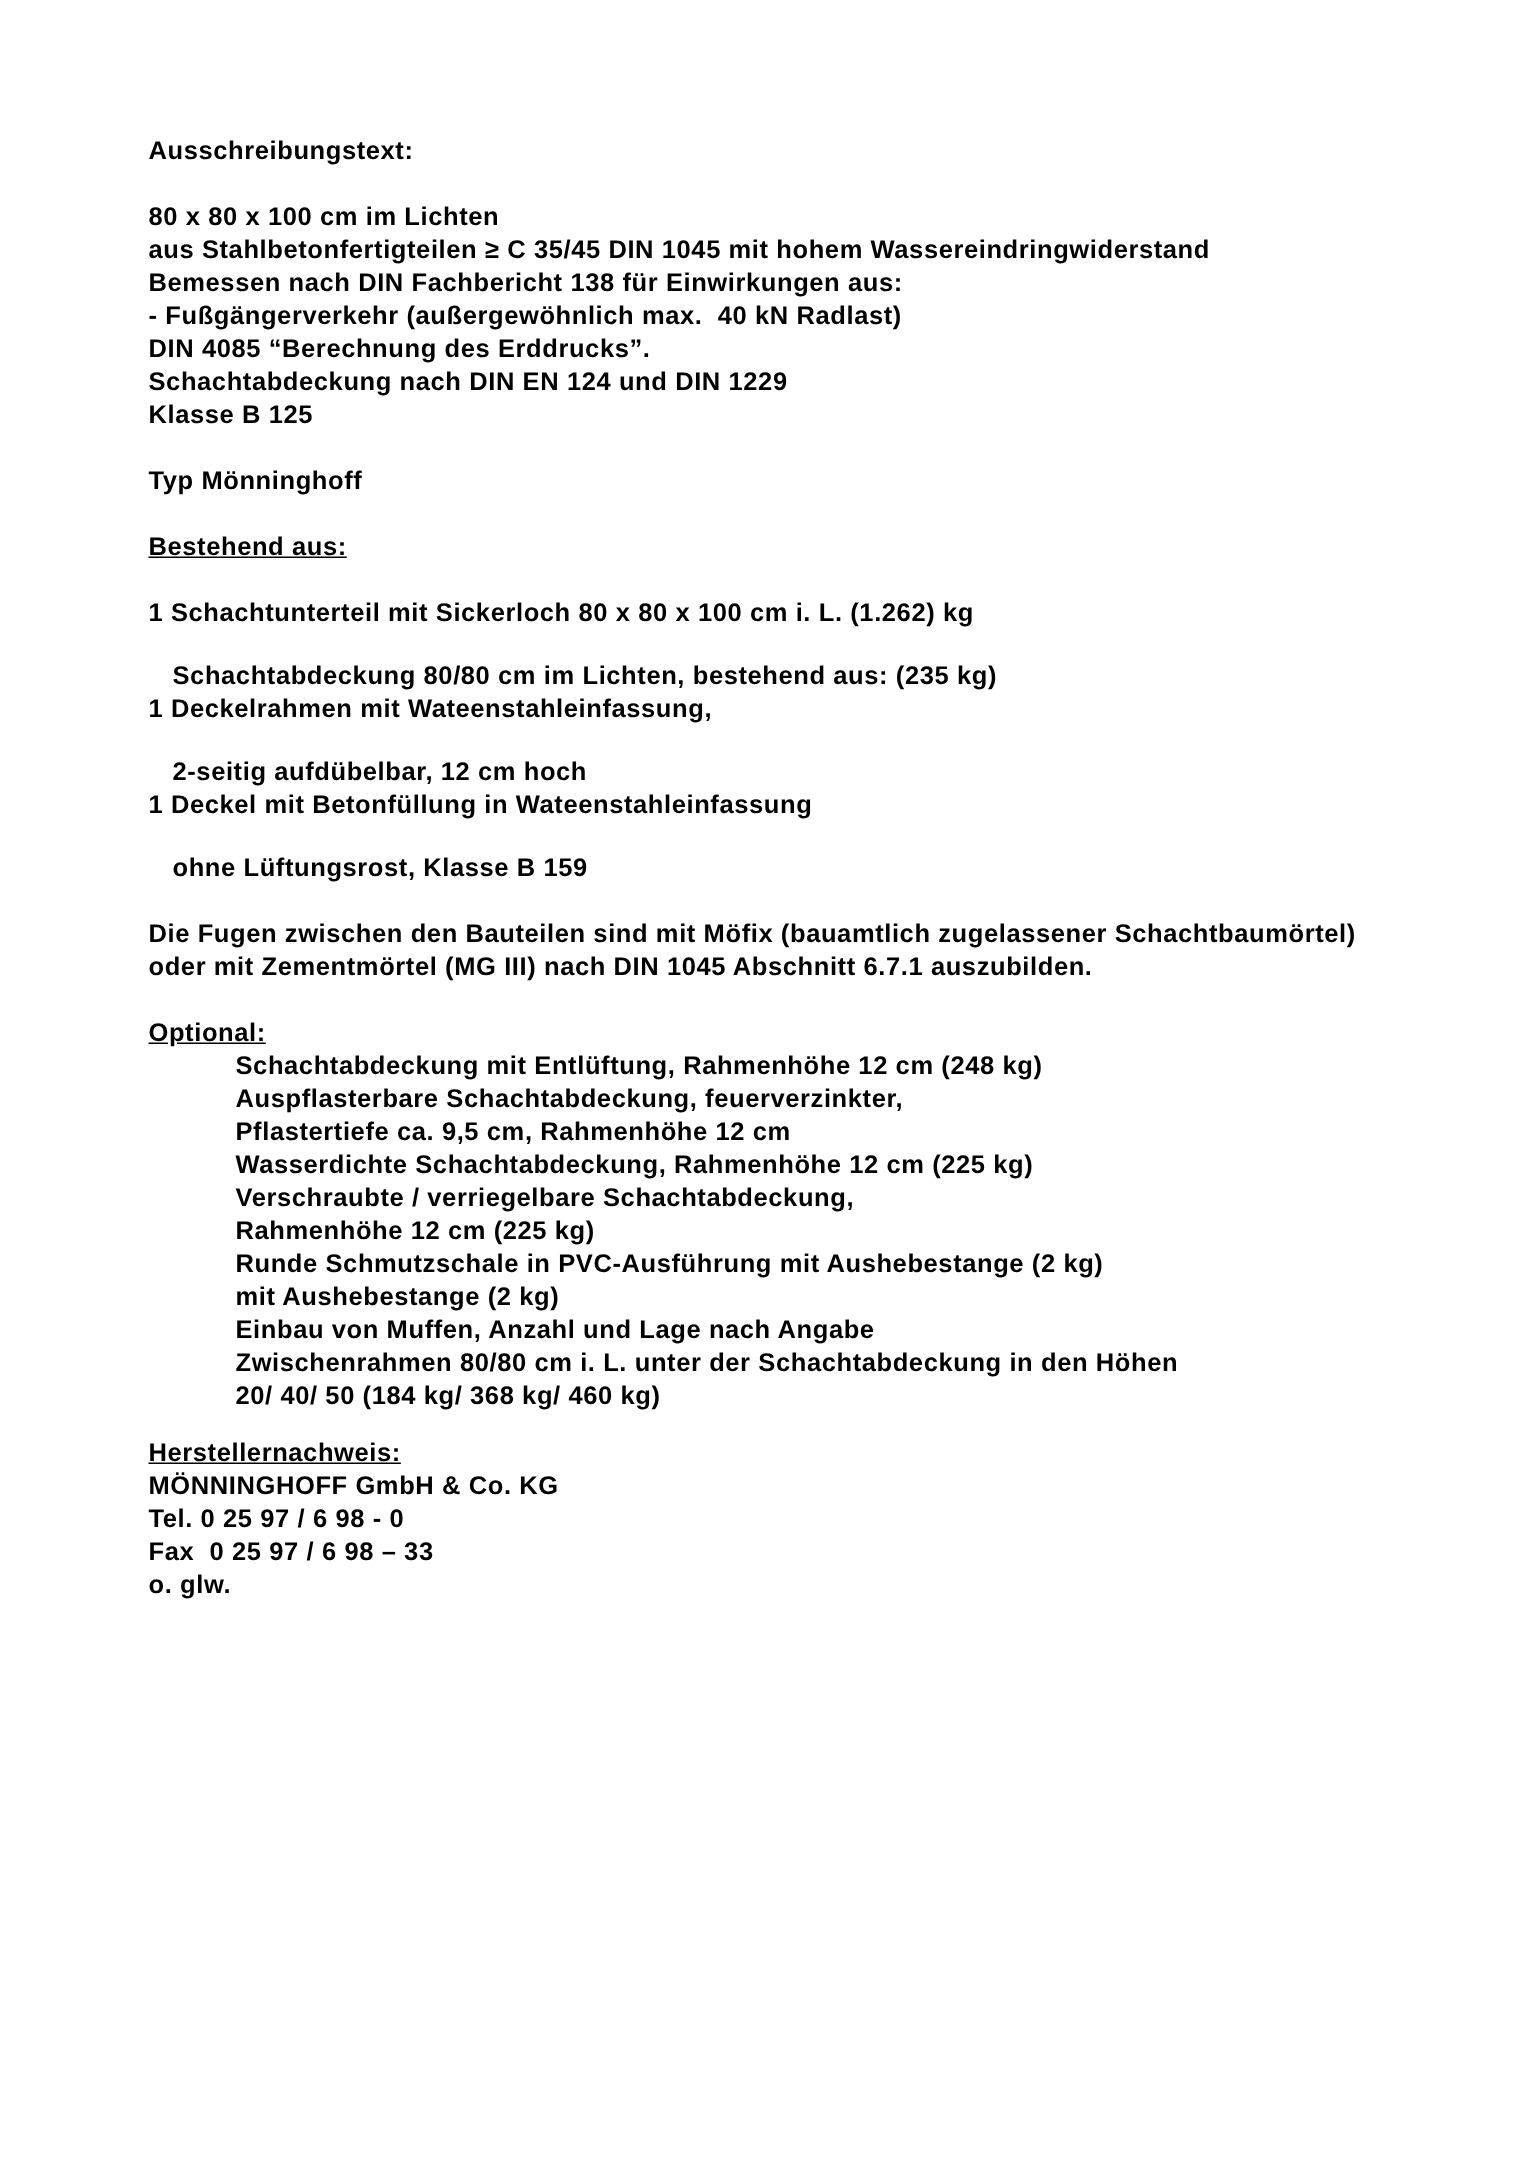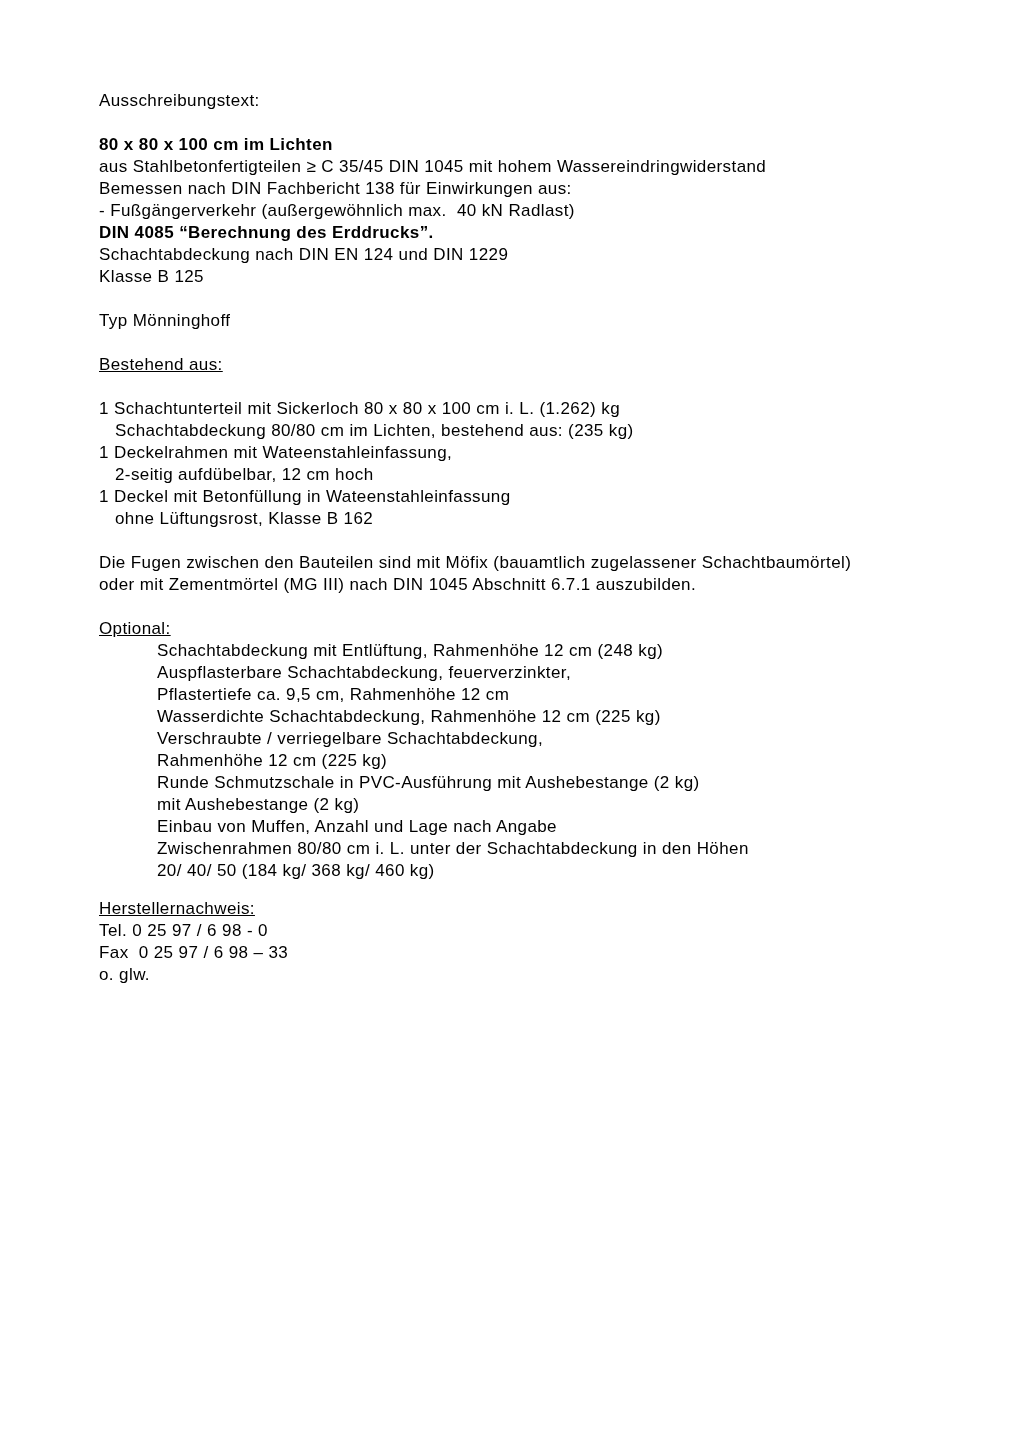--- a/index.html
+++ b/index.html
@@ -22,25 +22,26 @@
     left: 99px;
     top: 90px;
     width: 870px;
   }
   .line {
     font-size: 17px;
     line-height: 22px;
     letter-spacing: 0.4px;
     white-space: pre-wrap;
     min-height: 22px;
+    font-weight: bold;
   }
   .bold { font-weight: bold; }
   .underline { text-decoration: underline; }
   
-  .cont { padding-left: 16px; }
+  .cont { padding-left: 16px; margin-top: 20px; }
   
   .tab { padding-left: 58px; }
   .gap { height: 22px; }
   .gap-sm { height: 16px; }
 </style>
 </head>
 <body>
 
 <div class="page">
   <div class="content">
@@ -61,21 +62,21 @@
     <div class="gap"></div>
 
     <div class="line underline">Bestehend aus:</div>
     <div class="gap"></div>
 
     <div class="line"><span>1</span> <span>Schachtunterteil mit Sickerloch 80 x 80 x 100 cm i. L. (1.262) kg</span></div>
     <div class="line cont">Schachtabdeckung 80/80 cm im Lichten, bestehend aus: (235 kg)</div>
     <div class="line"><span>1</span> <span>Deckelrahmen mit Wateenstahleinfassung,</span></div>
     <div class="line cont">2-seitig aufdübelbar, 12 cm hoch</div>
     <div class="line"><span>1</span> <span>Deckel mit Betonfüllung in Wateenstahleinfassung</span></div>
-    <div class="line cont">ohne Lüftungsrost, Klasse B 162</div>
+    <div class="line cont">ohne Lüftungsrost, Klasse B 159</div>
     <div class="gap"></div>
 
     <div class="line">Die Fugen zwischen den Bauteilen sind mit Möfix (bauamtlich zugelassener Schachtbaumörtel)</div>
     <div class="line">oder mit Zementmörtel (MG III) nach DIN 1045 Abschnitt 6.7.1 auszubilden.</div>
     <div class="gap"></div>
 
     <div class="line underline">Optional:</div>
     <div class="line tab">Schachtabdeckung mit Entlüftung, Rahmenhöhe 12 cm (248 kg)</div>
     <div class="line tab">Auspflasterbare Schachtabdeckung, feuerverzinkter,</div>
     <div class="line tab">Pflastertiefe ca. 9,5 cm, Rahmenhöhe 12 cm</div>
@@ -83,18 +84,19 @@
     <div class="line tab">Verschraubte / verriegelbare Schachtabdeckung,</div>
     <div class="line tab">Rahmenhöhe 12 cm (225 kg)</div>
     <div class="line tab">Runde Schmutzschale in PVC-Ausführung mit Aushebestange (2 kg)</div>
     <div class="line tab">mit Aushebestange (2 kg)</div>
     <div class="line tab">Einbau von Muffen, Anzahl und Lage nach Angabe</div>
     <div class="line tab">Zwischenrahmen 80/80 cm i. L. unter der Schachtabdeckung in den Höhen</div>
     <div class="line tab">20/ 40/ 50 (184 kg/ 368 kg/ 460 kg)</div>
     <div class="gap-sm"></div>
 
     <div class="line underline">Herstellernachweis:</div>
+    <div class="line">MÖNNINGHOFF GmbH &amp; Co. KG</div>
     <div class="line">Tel. 0 25 97 / 6 98 - 0</div>
     <div class="line">Fax  0 25 97 / 6 98 – 33</div>
     <div class="line">o. glw.</div>
 
   </div>
 </div>
 
 </body></html>

